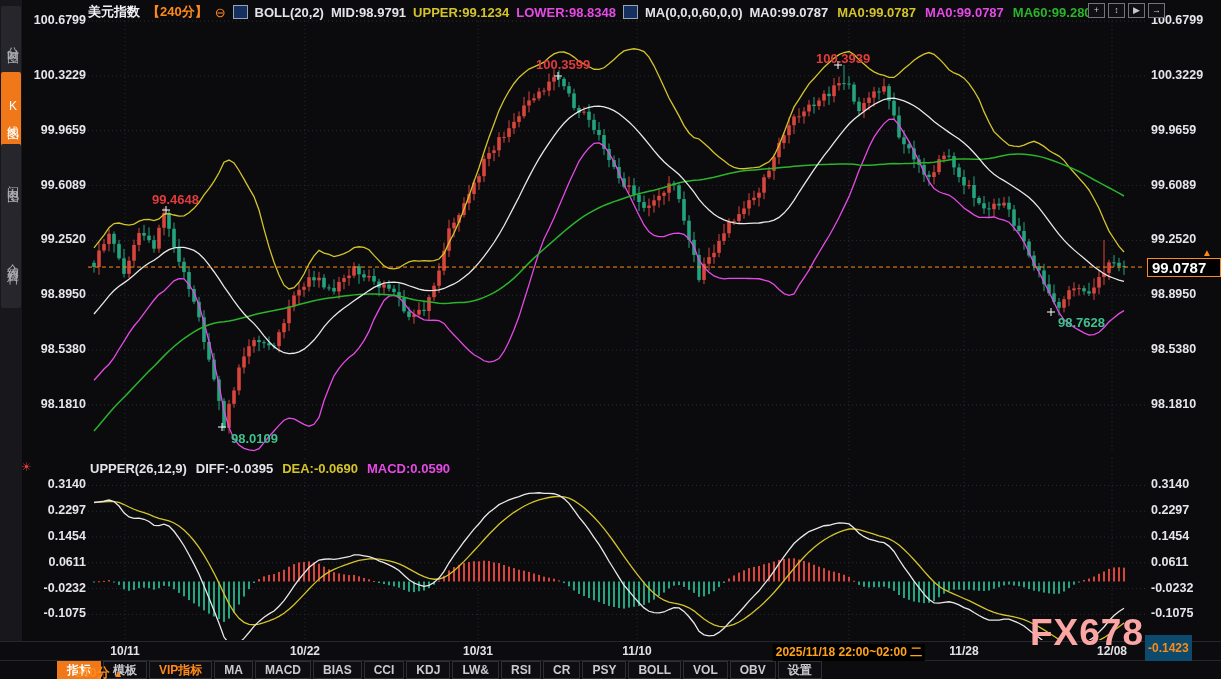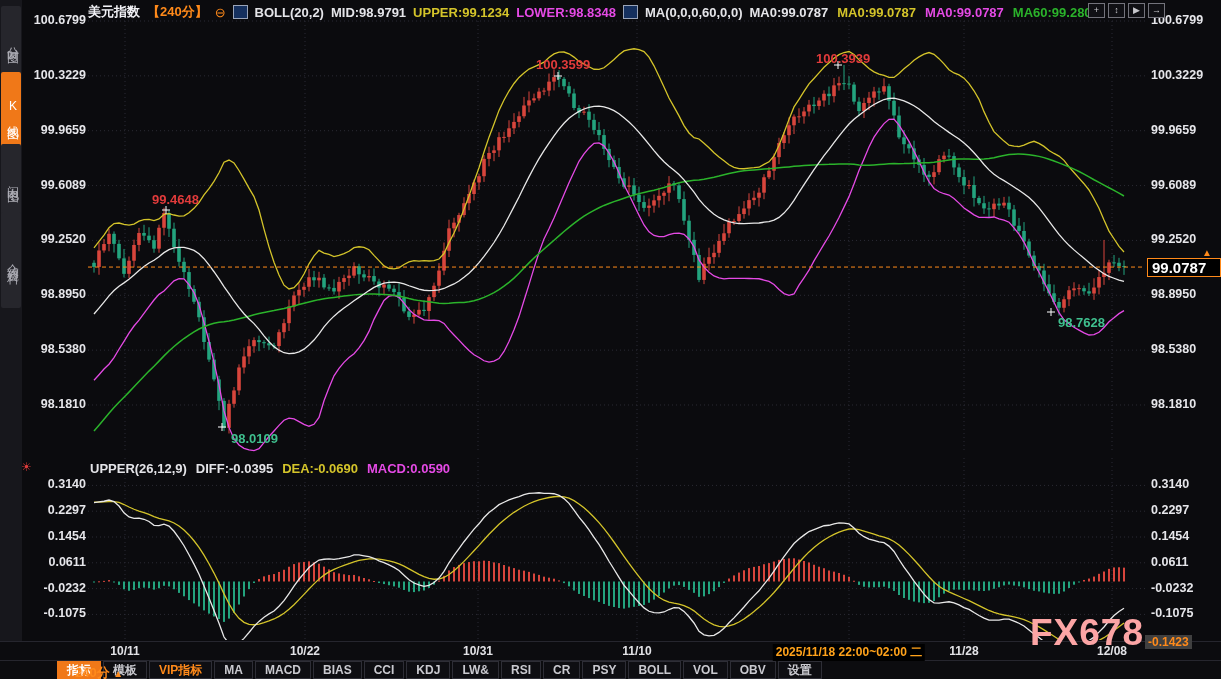--- a/index.html
+++ b/index.html
@@ -27,22 +27,22 @@
   .axlbl{position:absolute;font-size:12.5px;font-weight:700;color:#e6e6ea;z-index:6;}
   .axl-left{left:24px;width:62px;text-align:right;}
   .axl-right{left:1151px;text-align:left;}
   
   .macd-hdr{position:absolute;left:90px;top:461px;display:flex;gap:9px;font-size:13px;font-weight:700;z-index:6;white-space:nowrap;}
   .sun-ic{position:absolute;left:21px;top:460px;color:#e03b3b;font-size:12px;z-index:6;cursor:pointer;}
   
   .ptag{position:absolute;left:1147px;top:258px;width:68px;height:17px;border:1px solid #ff8a1a;
         background:#000;color:#fff;font-size:15px;font-weight:700;line-height:17px;padding-left:4px;z-index:7;}
   .ptag-arrow{position:absolute;left:1202px;top:247px;color:#ff8a1a;font-size:10px;z-index:8;}
-  .mtag{position:absolute;left:1145px;top:635px;background:#404040;color:#ff8a1a;font-size:12px;
-        font-weight:700;padding:0 3px;z-index:8;}
+  .mtag{position:absolute;left:1145px;top:635px;background:#0c4a6e;color:#ff8a1a;font-size:12px;
+        font-weight:700;padding:6px 3px;z-index:8;}
   
   .xrow{position:absolute;left:0;top:641px;width:1221px;height:19px;background:#0c0c0f;
         border-top:1px solid #26262e;box-sizing:border-box;z-index:6;}
   .period-lbl{position:absolute;left:75px;top:644px;color:#ff8a1a;font-size:13px;font-weight:700;z-index:7;cursor:pointer;margin-top:20px;}
   .dlbl{position:absolute;top:644px;transform:translateX(-50%);font-size:12px;font-weight:700;
         color:#e2e2e6;white-space:nowrap;z-index:7;}
   .dlbl.hl{color:#ffa21a;background:#000;padding:0 3px;}
   
   .toolbar{position:absolute;left:0;top:660px;width:1221px;height:19px;background:#0c0c0f;
            border-top:1px solid #26262e;display:flex;align-items:center;padding-left:57px;

